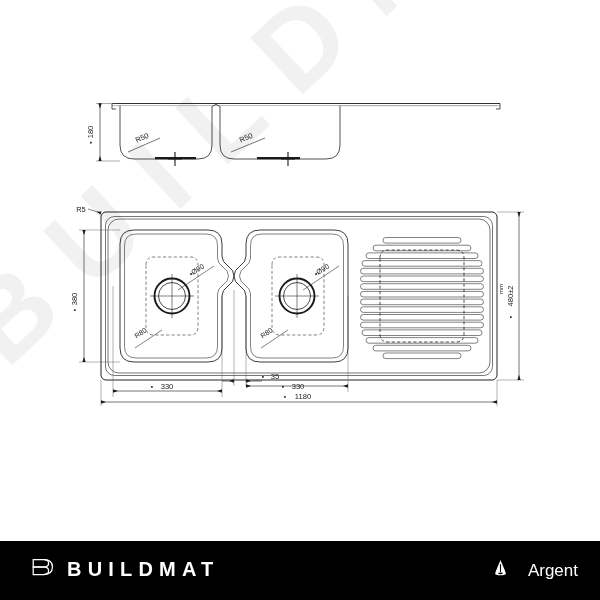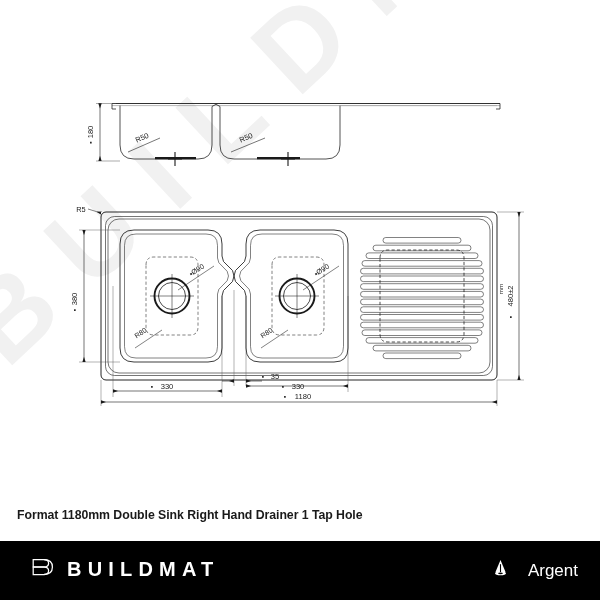--- a/index.html
+++ b/index.html
@@ -291,21 +291,20 @@
           <path d="M101,380 L101,406" stroke-width="0.45" stroke="#555"></path>
           <path d="M497,380 L497,406" stroke-width="0.45" stroke="#555"></path>
           <path d="M101,402 L497,402" stroke-width="0.6" marker-start="url(#arS)" marker-end="url(#ar)"></path>
           <text x="303" y="399" text-anchor="middle" font-family="'Liberation Sans', sans-serif" font-size="7.6" fill="#1a1a1a" stroke="none">1180</text>
           <text x="285" y="399" text-anchor="middle" font-family="'Liberation Sans', sans-serif" font-size="6.5" fill="#1a1a1a" stroke="none">▪</text>
         </g>
       </g>
     </svg>
   </div>
 
-  <div class="caption">Format 1180mm Double Sink Right Hand Drainer 1 Tap Hole</div>
 
   <div class="footer">
 
     <div class="brand-left">
       <span>
         <svg width="26" height="26" viewBox="0 0 26 26" xmlns="http://www.w3.org/2000/svg">
           <g fill="none" stroke="#ffffff" stroke-width="1.25">
             <path d="M3.2,5.5 L14.2,5.5 Q18.6,5.5 18.6,9.2 Q18.6,12.9 14.2,12.9 L3.2,12.9 Z"></path>
             <path d="M3.2,13.1 L14.2,13.1 Q18.6,13.1 18.6,16.8 Q18.6,20.5 14.2,20.5 L3.2,20.5 Z"></path>
             <path d="M14.0,5.6 Q22.4,5.6 22.4,13.0 Q22.4,20.4 14.0,20.4"></path>

